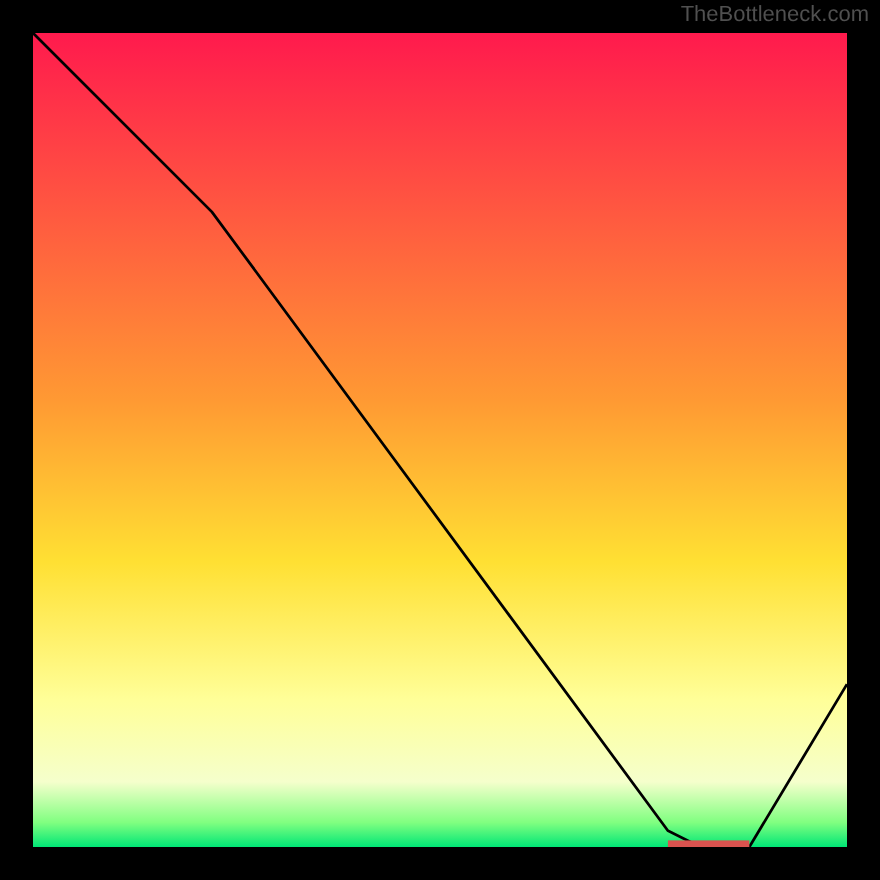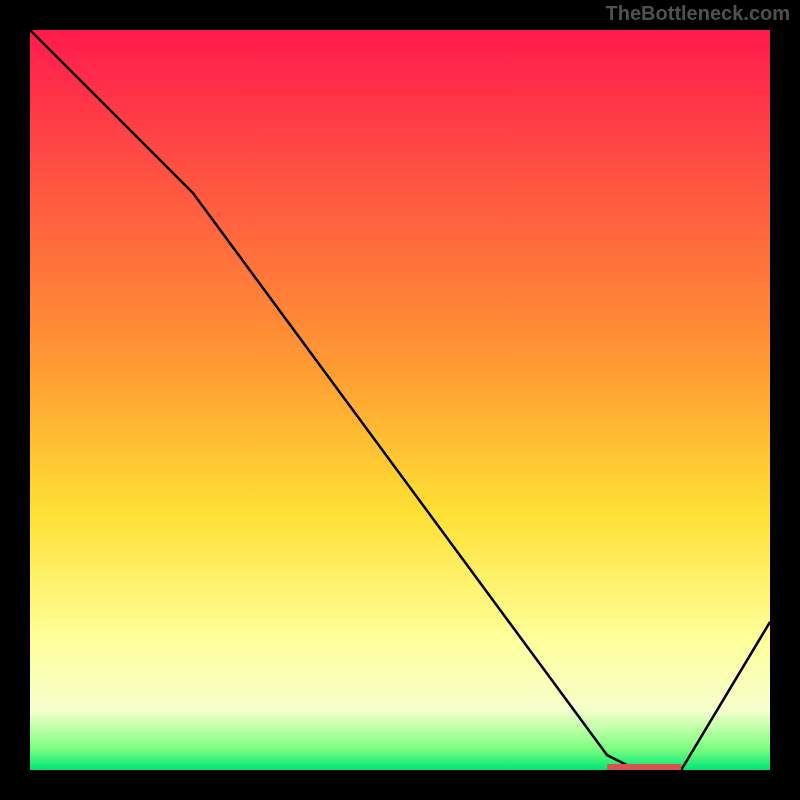--- a/index.html
+++ b/index.html
@@ -10,21 +10,21 @@
     background: #000;
     position: relative;
     font-family: Arial, sans-serif;
   }
   .watermark {
     position: absolute;
     top: 2px;
     right: 10px;
     color: #505050;
     font-size: 20px;
-    font-weight: bold;
+    font-weight: normal;
     z-index: 10;
   }
   .chart-area {
     position: absolute;
     left: 30px;
     top: 30px;
     width: 740px;
     height: 740px;
   }
   .line-overlay {

